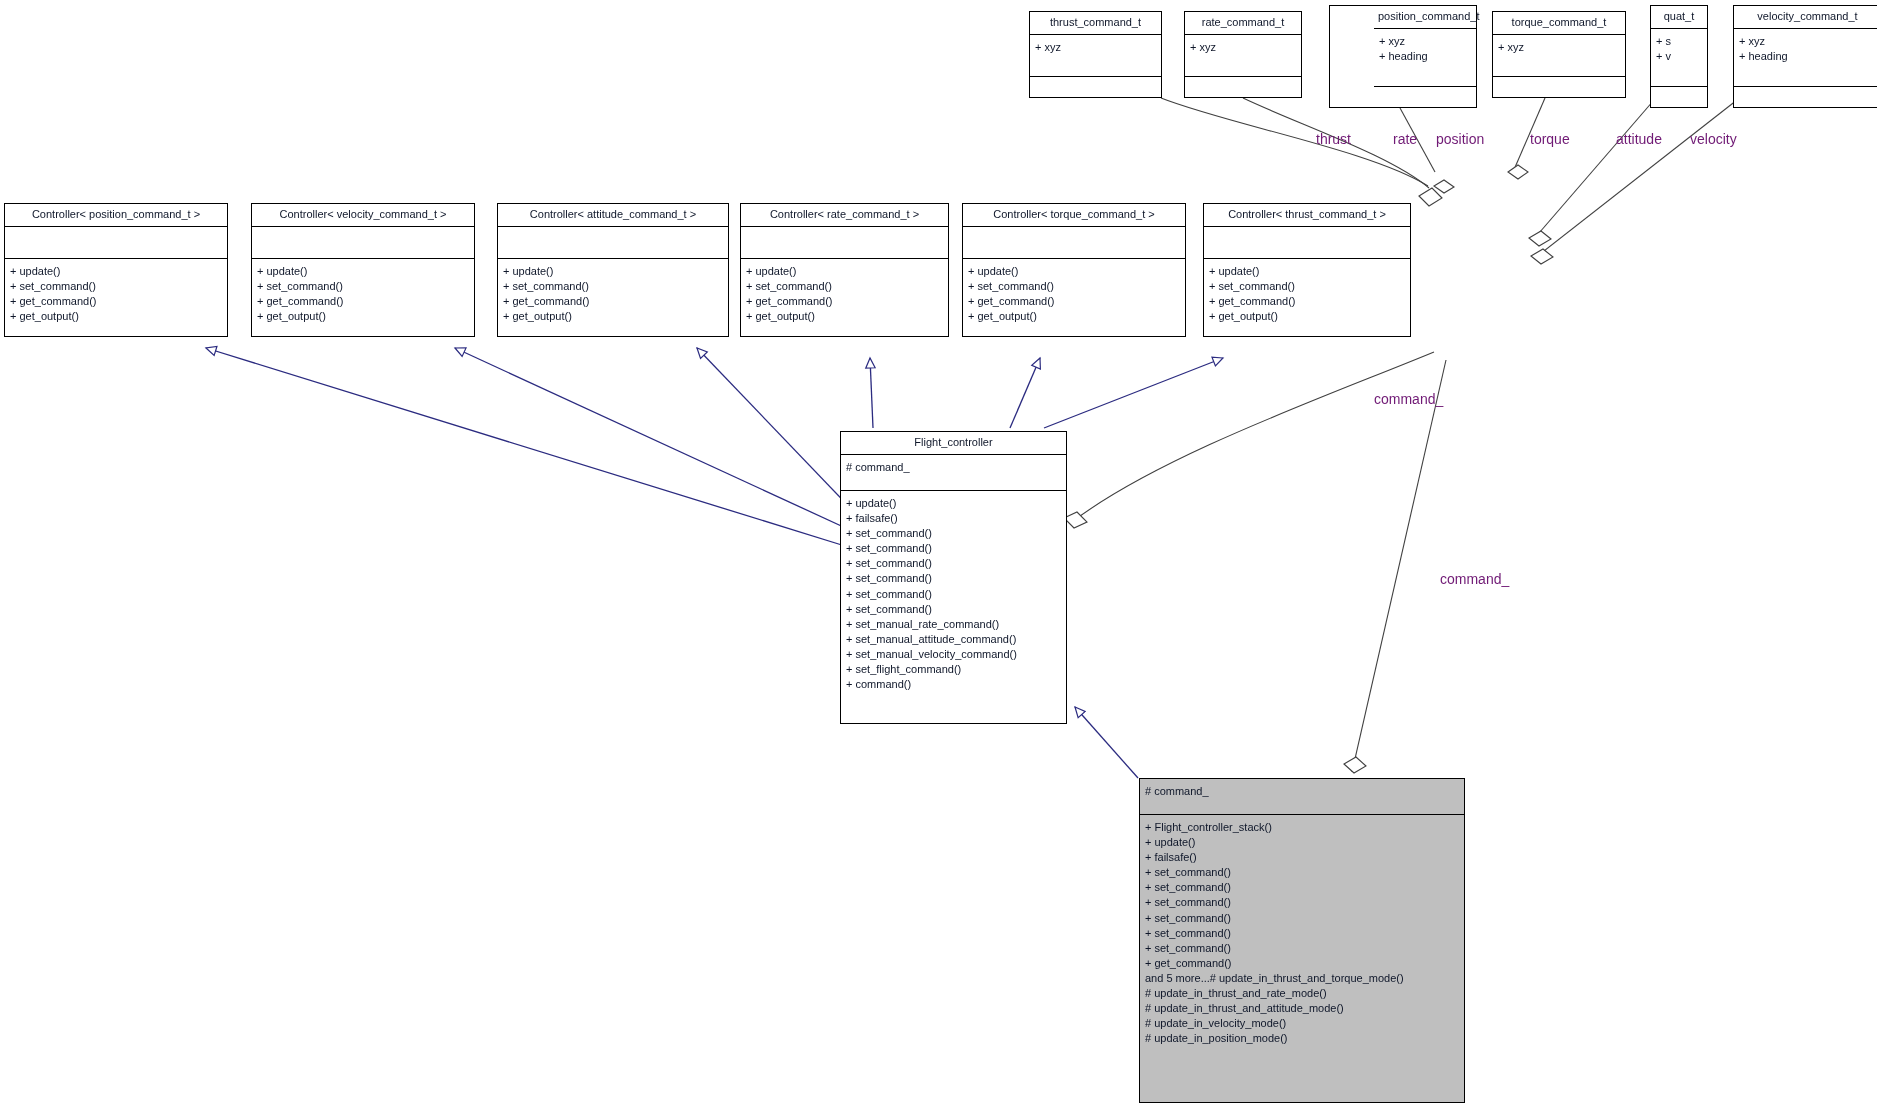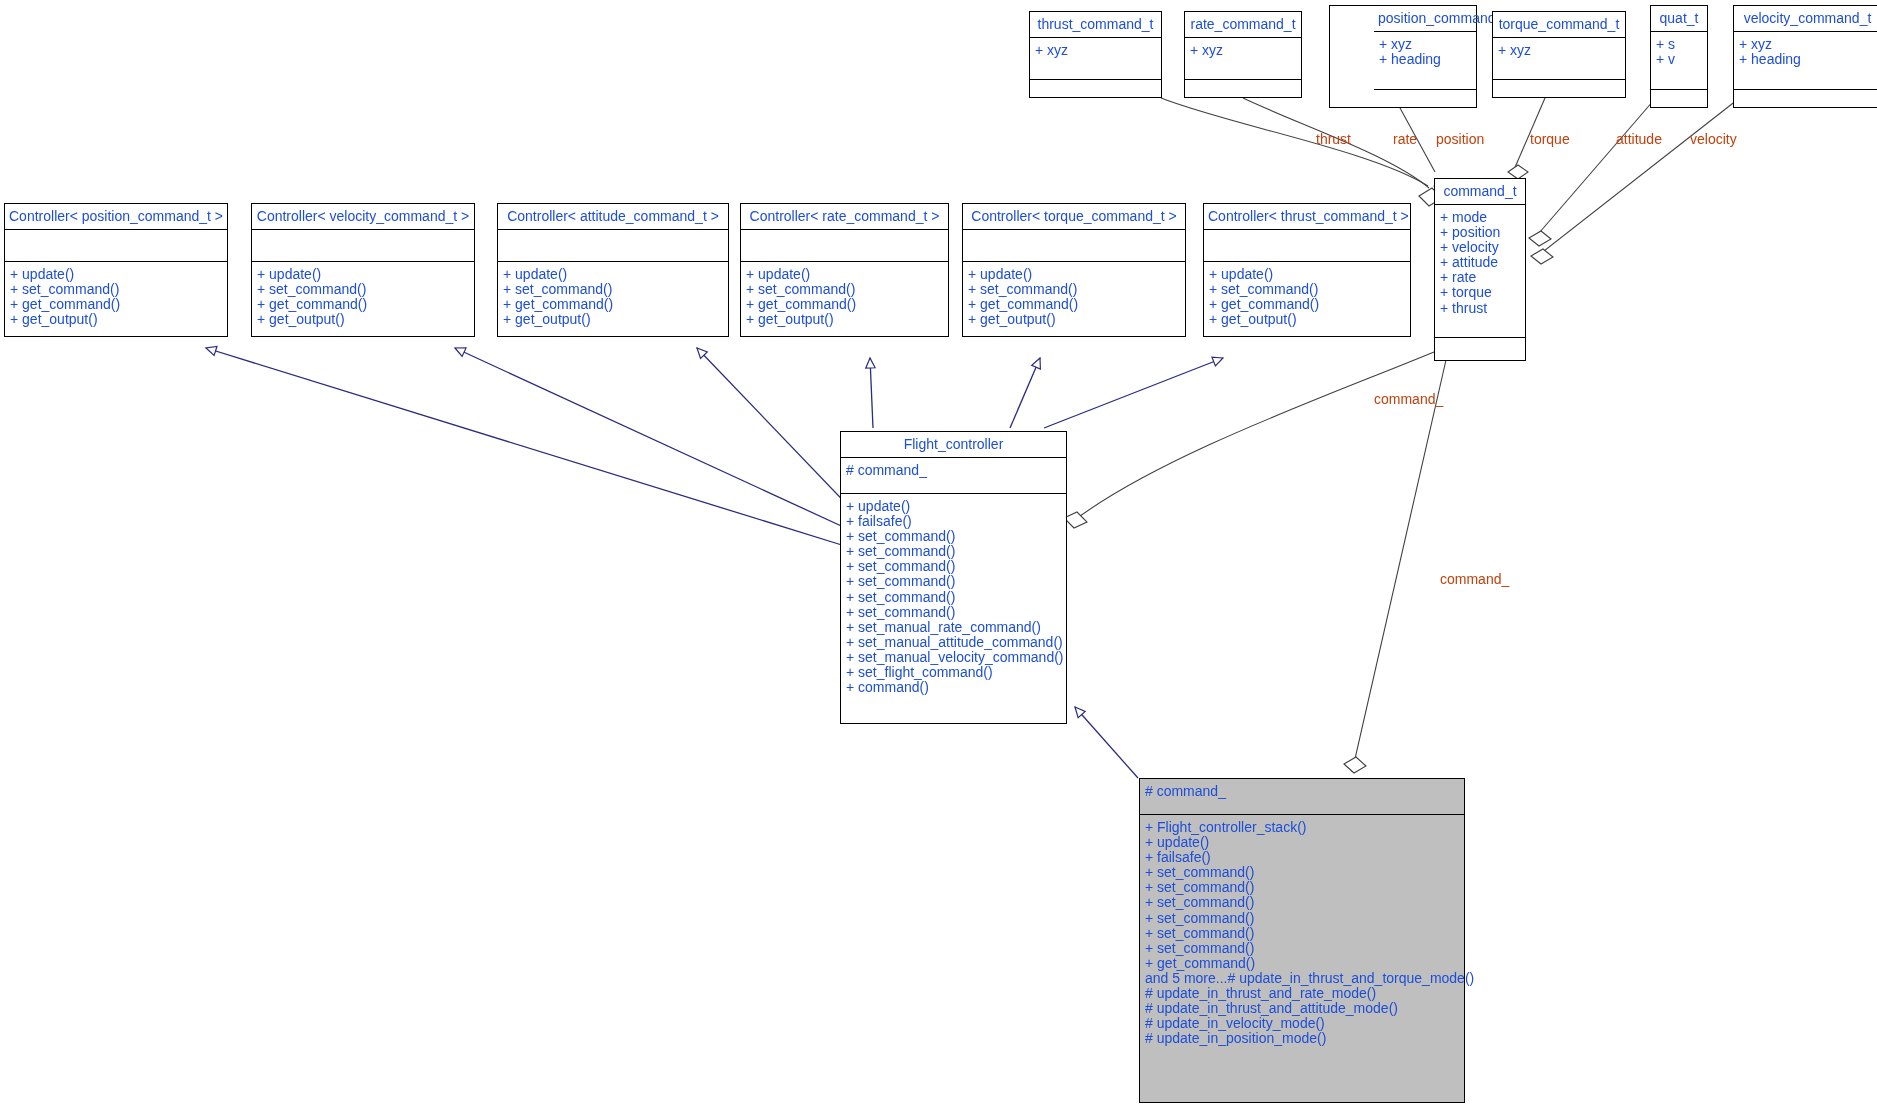--- a/index.html
+++ b/index.html
@@ -23,23 +23,23 @@
     top: 0;
     width: 1877px;
     height: 1109px;
     pointer-events: none;
   }
   .uml-box {
     position: absolute;
     box-sizing: border-box;
     border: 1px solid #000000;
     background: #ffffff;
-    font-size: 14px;
+    font-size: 11px;
     line-height: 1.0;
-    color: #1d4ed8;
+    color: #0f172a;
   }
   .uml-box.filled {
     background: #bfbfbf;
   }
   .uml-title {
     text-align: center;
     padding: 5px 4px 6px 4px;
     border-bottom: 1px solid #000000;
     white-space: nowrap;
   }
@@ -53,21 +53,21 @@
     min-height: 10px;
   }
   .uml-attrs .row, .uml-ops .row {
     white-space: nowrap;
     padding: 0 0 0.5px 0;
     line-height: 14.6px;
   }
   .edge-label {
     position: absolute;
     font-size: 14px;
-    color: #c2410c;
+    color: #701a75;
     white-space: nowrap;
     background: transparent;
   }
 </style>
 </head>
 <body>
 
 <div id="canvas">
 
   <svg class="edges" viewBox="0 0 1877 1109">
@@ -163,33 +163,20 @@
 
   <div class="uml-box" style="left:1733px; top:5px; width:149px; height:103px;">
     <div class="uml-title">velocity_command_t</div>
     <div class="uml-attrs" style="height:47px;">
       <div class="row">+ xyz</div>
       <div class="row">+ heading</div>
     </div>
     <div class="uml-ops"></div>
   </div>
 
-  <div class="uml-box" style="left:1434px; top:178px; width:92px; height:183px;">
-    <div class="uml-title">command_t</div>
-    <div class="uml-attrs" style="height:122px;">
-      <div class="row">+ mode</div>
-      <div class="row">+ position</div>
-      <div class="row">+ velocity</div>
-      <div class="row">+ attitude</div>
-      <div class="row">+ rate</div>
-      <div class="row">+ torque</div>
-      <div class="row">+ thrust</div>
-    </div>
-    <div class="uml-ops"></div>
-  </div>
 
   <div class="uml-box" style="left:4px; top:203px; width:224px; height:134px;">
     <div class="uml-title">Controller&lt; position_command_t &gt;</div>
     <div class="uml-attrs" style="height:21px;"></div>
     <div class="uml-ops">
       <div class="row">+ update()</div>
       <div class="row">+ set_command()</div>
       <div class="row">+ get_command()</div>
       <div class="row">+ get_output()</div>
     </div>

